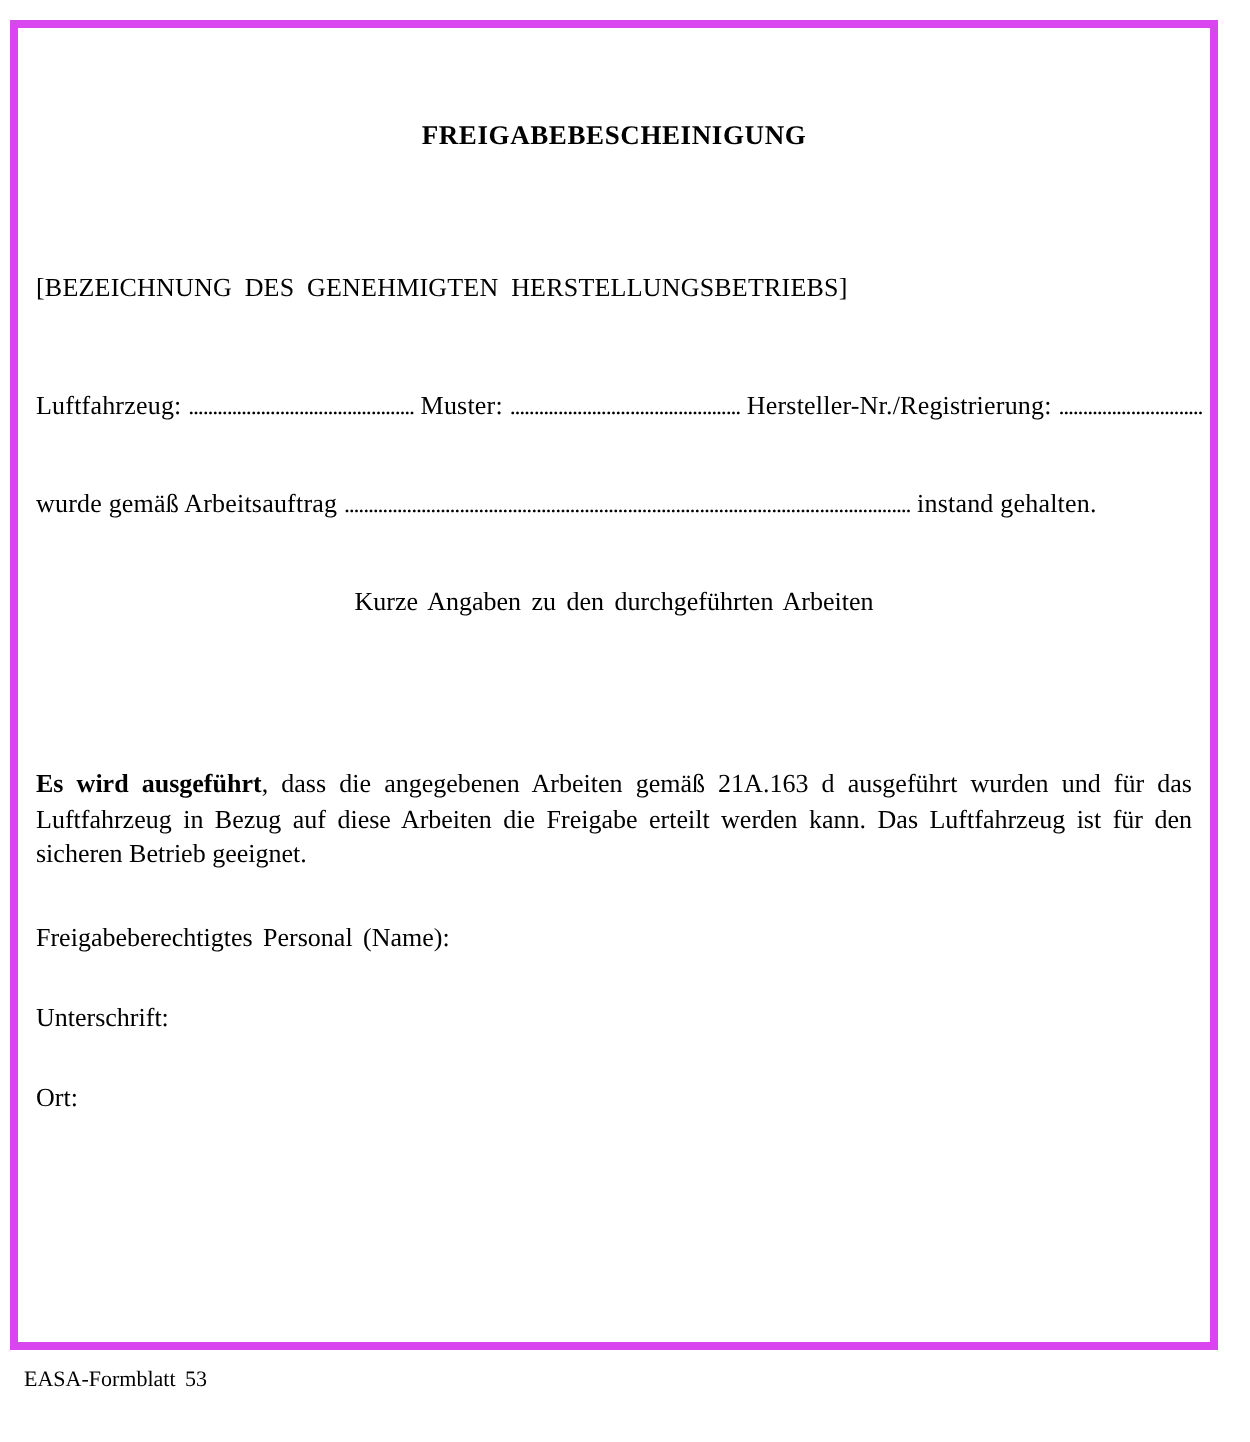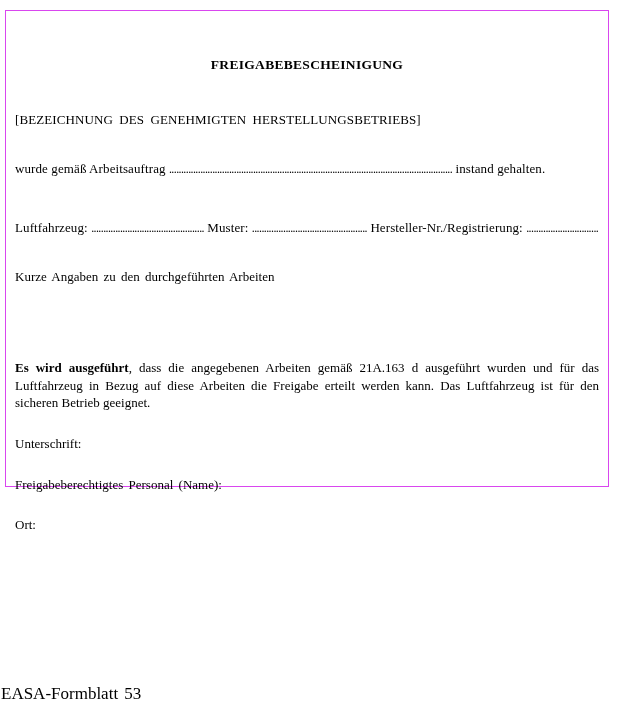--- a/index.html
+++ b/index.html
@@ -19,41 +19,41 @@
     width: 625px;
     height: 721px;
     position: relative;
     box-sizing: border-box;
   }
   .form-box {
     position: absolute;
     left: 5px;
     top: 10px;
     width: 604px;
-    height: 477px;
-    border: 1px solid #d946ef;
+    height: 665px;
+    border: 4px solid #d946ef;
     box-sizing: border-box;
   }
   .inner {
     position: absolute;
     left: 9px;
     top: 0;
     right: 9px;
     bottom: 0;
   }
   .title {
     text-align: center;
     font-weight: bold;
     font-size: 13.5px;
     letter-spacing: 0.3px;
     margin-top: 46px;
   }
   .org-line {
     font-size: 13px;
-    margin-top: 39px;
+    margin-top: 60px;
     letter-spacing: 0.1px;
     word-spacing: 3px;
   }
   .bold-line {
     font-weight: bold;
     font-size: 13.5px;
     margin-top: 34px;
     word-spacing: 1px;
   }
   .bold-line.second {
@@ -69,83 +69,84 @@
     margin-top: 33px;
   }
   .dots {
     letter-spacing: -0.6px;
     font-size: 12px;
   }
   .short-note {
     font-size: 13px;
     margin-top: 33px;
     word-spacing: 2px;
+    text-align: center;
   }
   .confirm {
     font-size: 13px;
     margin-top: 74px;
     line-height: 1.35;
     text-align: justify;
   }
   .confirm b {
     font-weight: bold;
   }
   .field-line {
     font-size: 13px;
     margin-top: 25px;
     word-spacing: 2px;
   }
   .field-line.tight {
     margin-top: 24px;
   }
   .footer {
     position: absolute;
-    left: 1px;
+    left: 12px;
     top: 684px;
-    font-size: 17px;
+    font-size: 11px;
     word-spacing: 2px;
   }
 </style>
 </head>
 <body>
 
 <div class="page">
 
   <div class="form-box">
     <div class="inner">
 
       <div class="title">FREIGABEBESCHEINIGUNG</div>
 
       <div class="org-line">[BEZEICHNUNG DES GENEHMIGTEN HERSTELLUNGSBETRIEBS]</div>
 
 
 
-      <div class="dotted-row second">
-        <span>wurde gemäß Arbeitsauftrag</span>
-        <span class="dots">......................................................................................................................</span>
-        <span>instand gehalten.</span>
-      </div>
-
       <div class="dotted-row">
         <span>Luftfahrzeug:</span>
         <span class="dots">...............................................</span>
         <span>Muster:</span>
         <span class="dots">................................................</span>
         <span>Hersteller-Nr./Registrierung:</span>
         <span class="dots">..............................</span>
       </div>
 
+      <div class="dotted-row second">
+        <span>wurde gemäß Arbeitsauftrag</span>
+        <span class="dots">......................................................................................................................</span>
+        <span>instand gehalten.</span>
+      </div>
+
       <div class="short-note">Kurze Angaben zu den durchgeführten Arbeiten</div>
 
       <div class="confirm">
         <b>Es wird ausgeführt</b><span>, dass die angegebenen Arbeiten gemäß 21A.163 d ausgeführt wurden und für das Luftfahrzeug in Bezug auf diese Arbeiten die Freigabe erteilt werden kann. Das Luftfahrzeug ist für den sicheren Betrieb geeignet.</span>
       </div>
 
+      <div class="field-line">Freigabeberechtigtes Personal (Name):</div>
       <div class="field-line tight">Unterschrift:</div>
-      <div class="field-line">Freigabeberechtigtes Personal (Name):</div>
       <div class="field-line tight">Ort:</div>
 
     </div>
   </div>
 
   <div class="footer">EASA-Formblatt 53</div>
 
 </div>
 
 </body></html>

